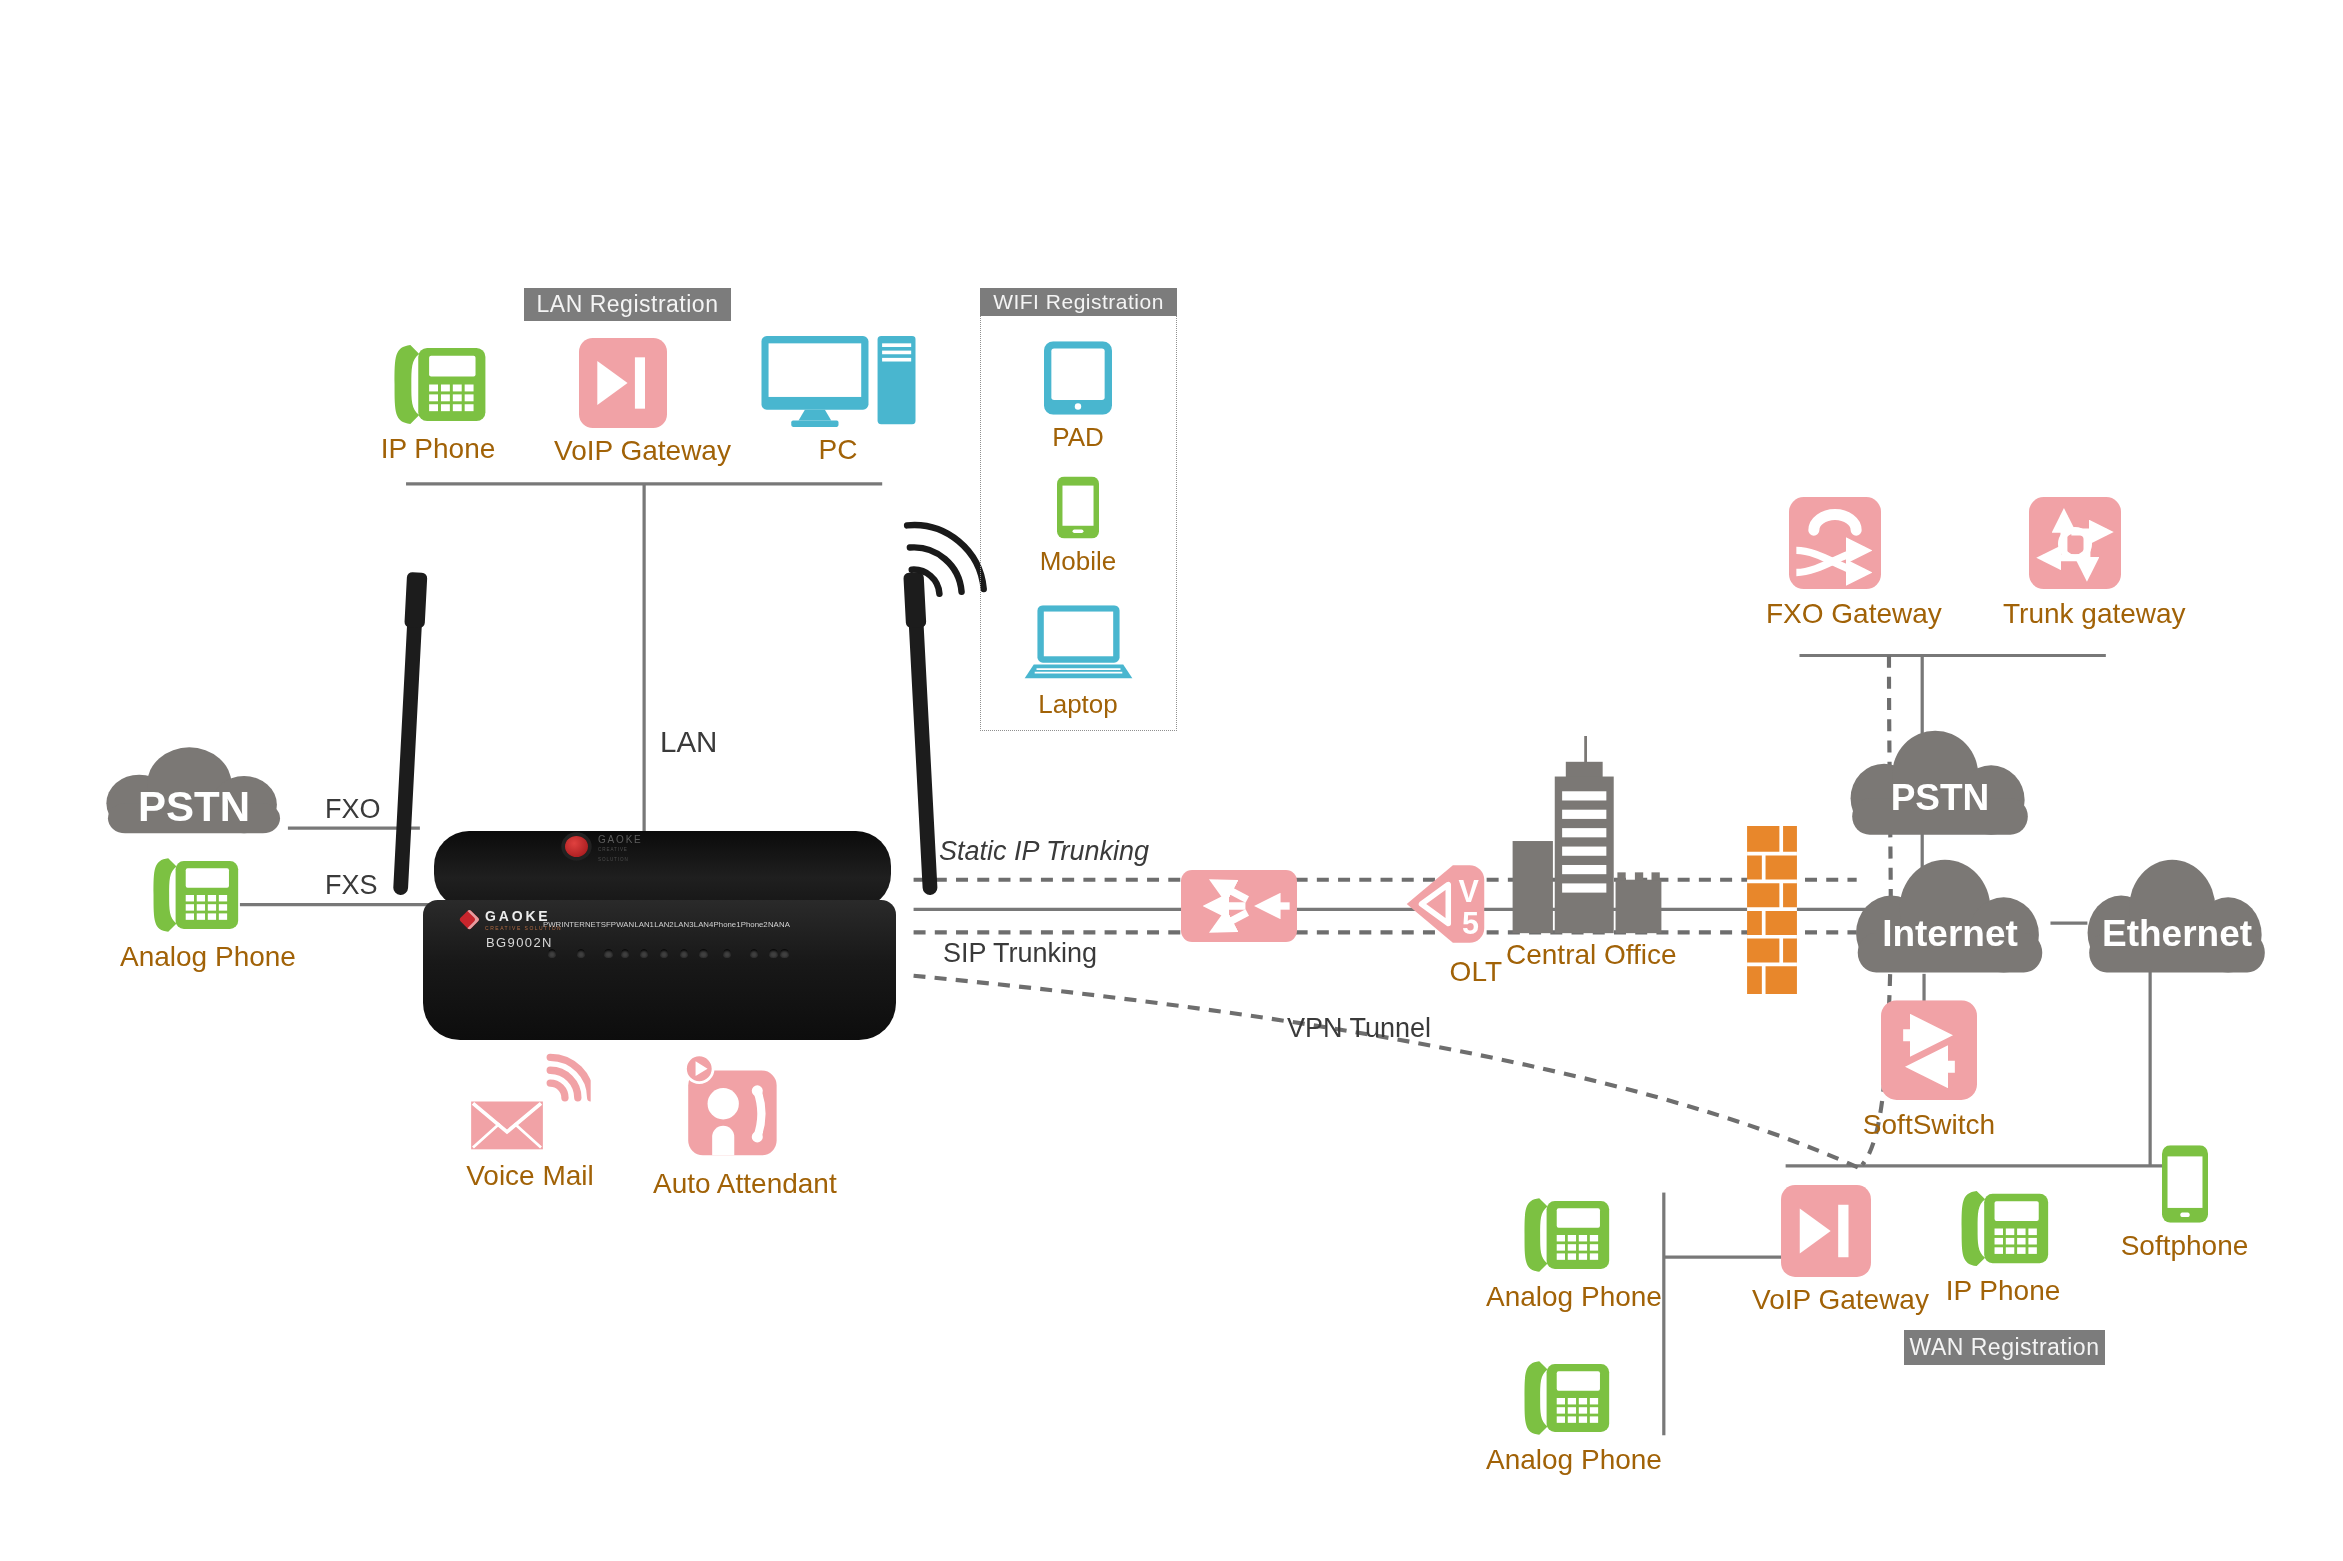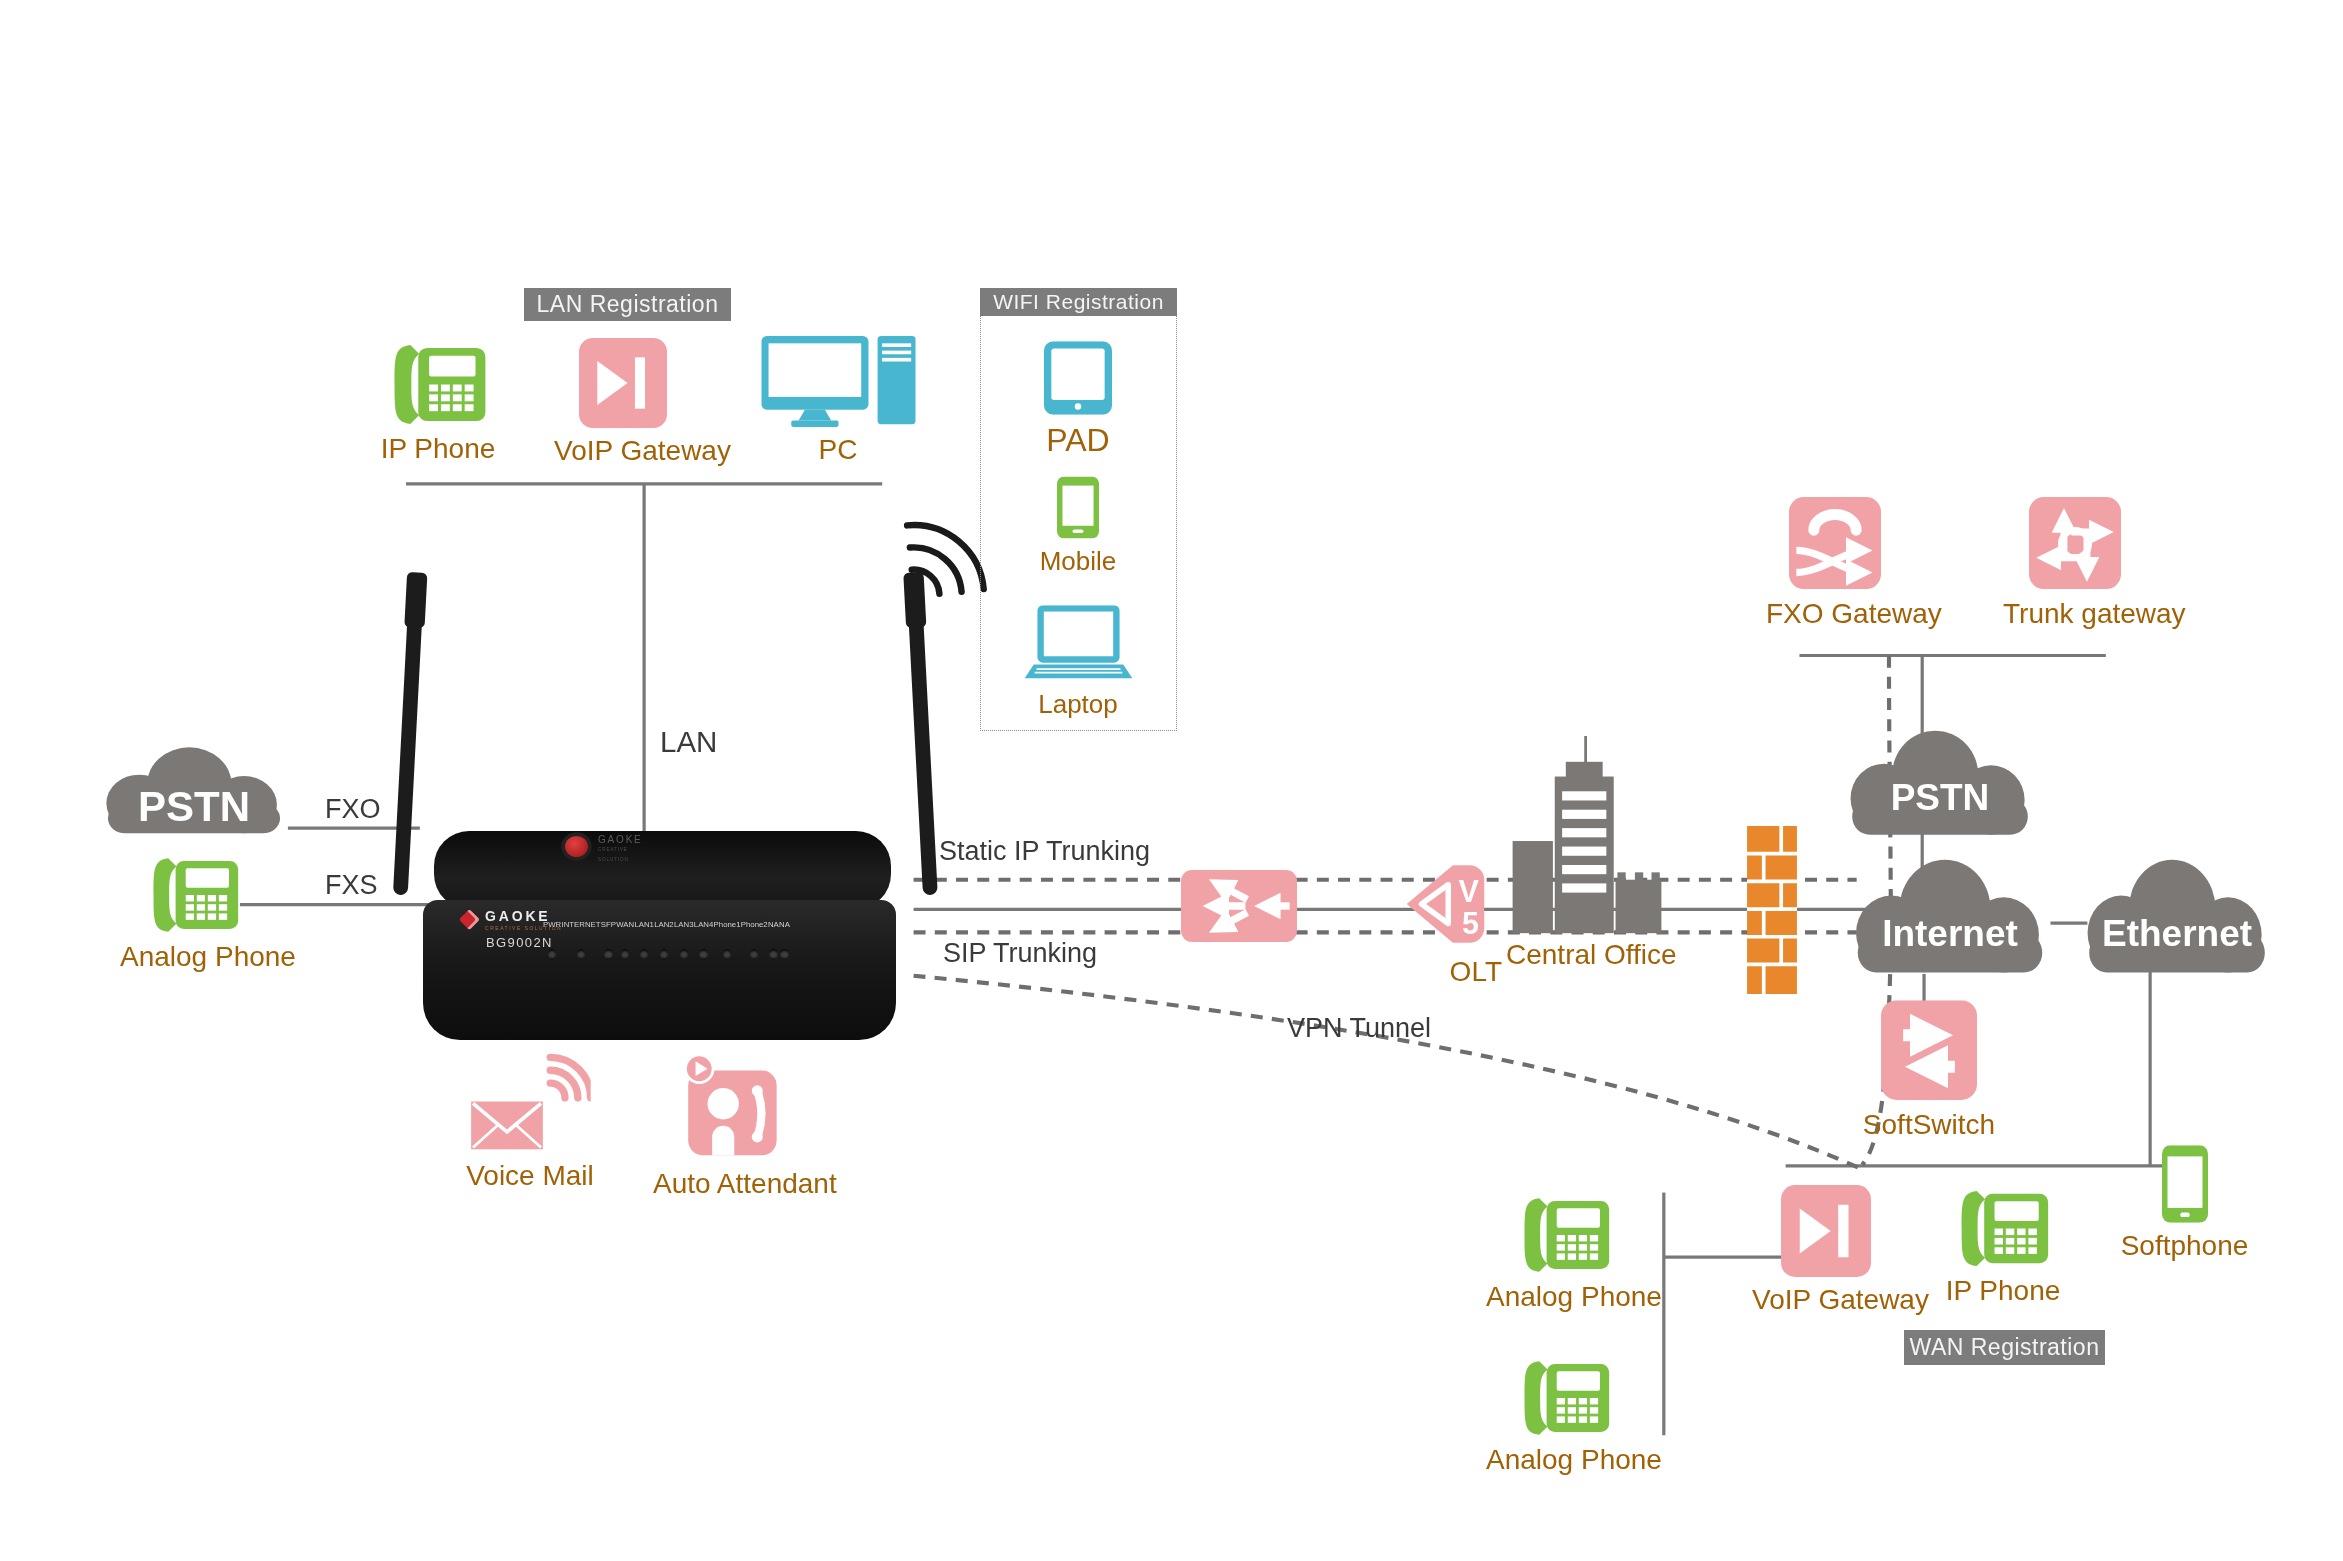--- a/index.html
+++ b/index.html
@@ -330,21 +330,21 @@
         <use href="#sym-pc"></use>
       </svg>
     <div class="lbl">PC</div>
   </div>
   <div class="txt" style="left:660px;top:725px;font-size:29.5px;">LAN</div>
 
   <div class="node" style="left:1009px;top:341px;width:138px;">
     <svg class="ic" width="68" height="74" style="color:#49B6CF" viewBox="0 0 74 80">
         <use href="#sym-tablet"></use>
       </svg>
-    <div class="lbl" style="font-size:32px;">PAD</div>
+    <div class="lbl" style="font-size:26px;">PAD</div>
   </div>
   <div class="node" style="left:1009px;top:476px;width:138px;">
     <svg class="ic" width="42" height="63" style="color:#7CC142" viewBox="0 0 46 68">
         <use href="#sym-mobile"></use>
       </svg>
     <div class="lbl" style="font-size:26px;">Mobile</div>
   </div>
   <div class="node" style="left:1009px;top:605px;width:138px;">
     <svg class="ic" width="109" height="77" style="color:#49B6CF" viewBox="0 0 118 83">
         <use href="#sym-laptop"></use>
@@ -373,21 +373,21 @@
       </svg>
     <div class="lbl">Voice Mail</div>
   </div>
   <div class="node" style="left:653px;top:1052px;width:157px;">
     <svg class="ic" width="105" height="109" style="color:#F1A2A6" viewBox="0 0 114 118">
         <use href="#sym-autoattendant"></use>
       </svg>
     <div class="lbl">Auto Attendant</div>
   </div>
 
-  <div class="txt" style="left:939px;top:836px;width:203px;text-align:center;">Static IP Trunking</div>
+  <div class="txt" style="left:939px;top:836px;width:203px;text-align:center;font-style:italic;">Static IP Trunking</div>
   <div class="txt" style="left:937px;top:938px;width:166px;text-align:center;">SIP Trunking</div>
   <div class="txt" style="left:1287px;top:1013px;">VPN Tunnel</div>
 
   <div class="node" style="left:1181px;top:870px;width:116px;">
     <svg class="ic" width="116" height="72" style="color:#F1A2A6" viewBox="0 0 126 78">
         <use href="#sym-pinkrouter"></use>
       </svg>
   </div>
 
   <div class="node" style="left:1389px;top:856px;width:113px;">

